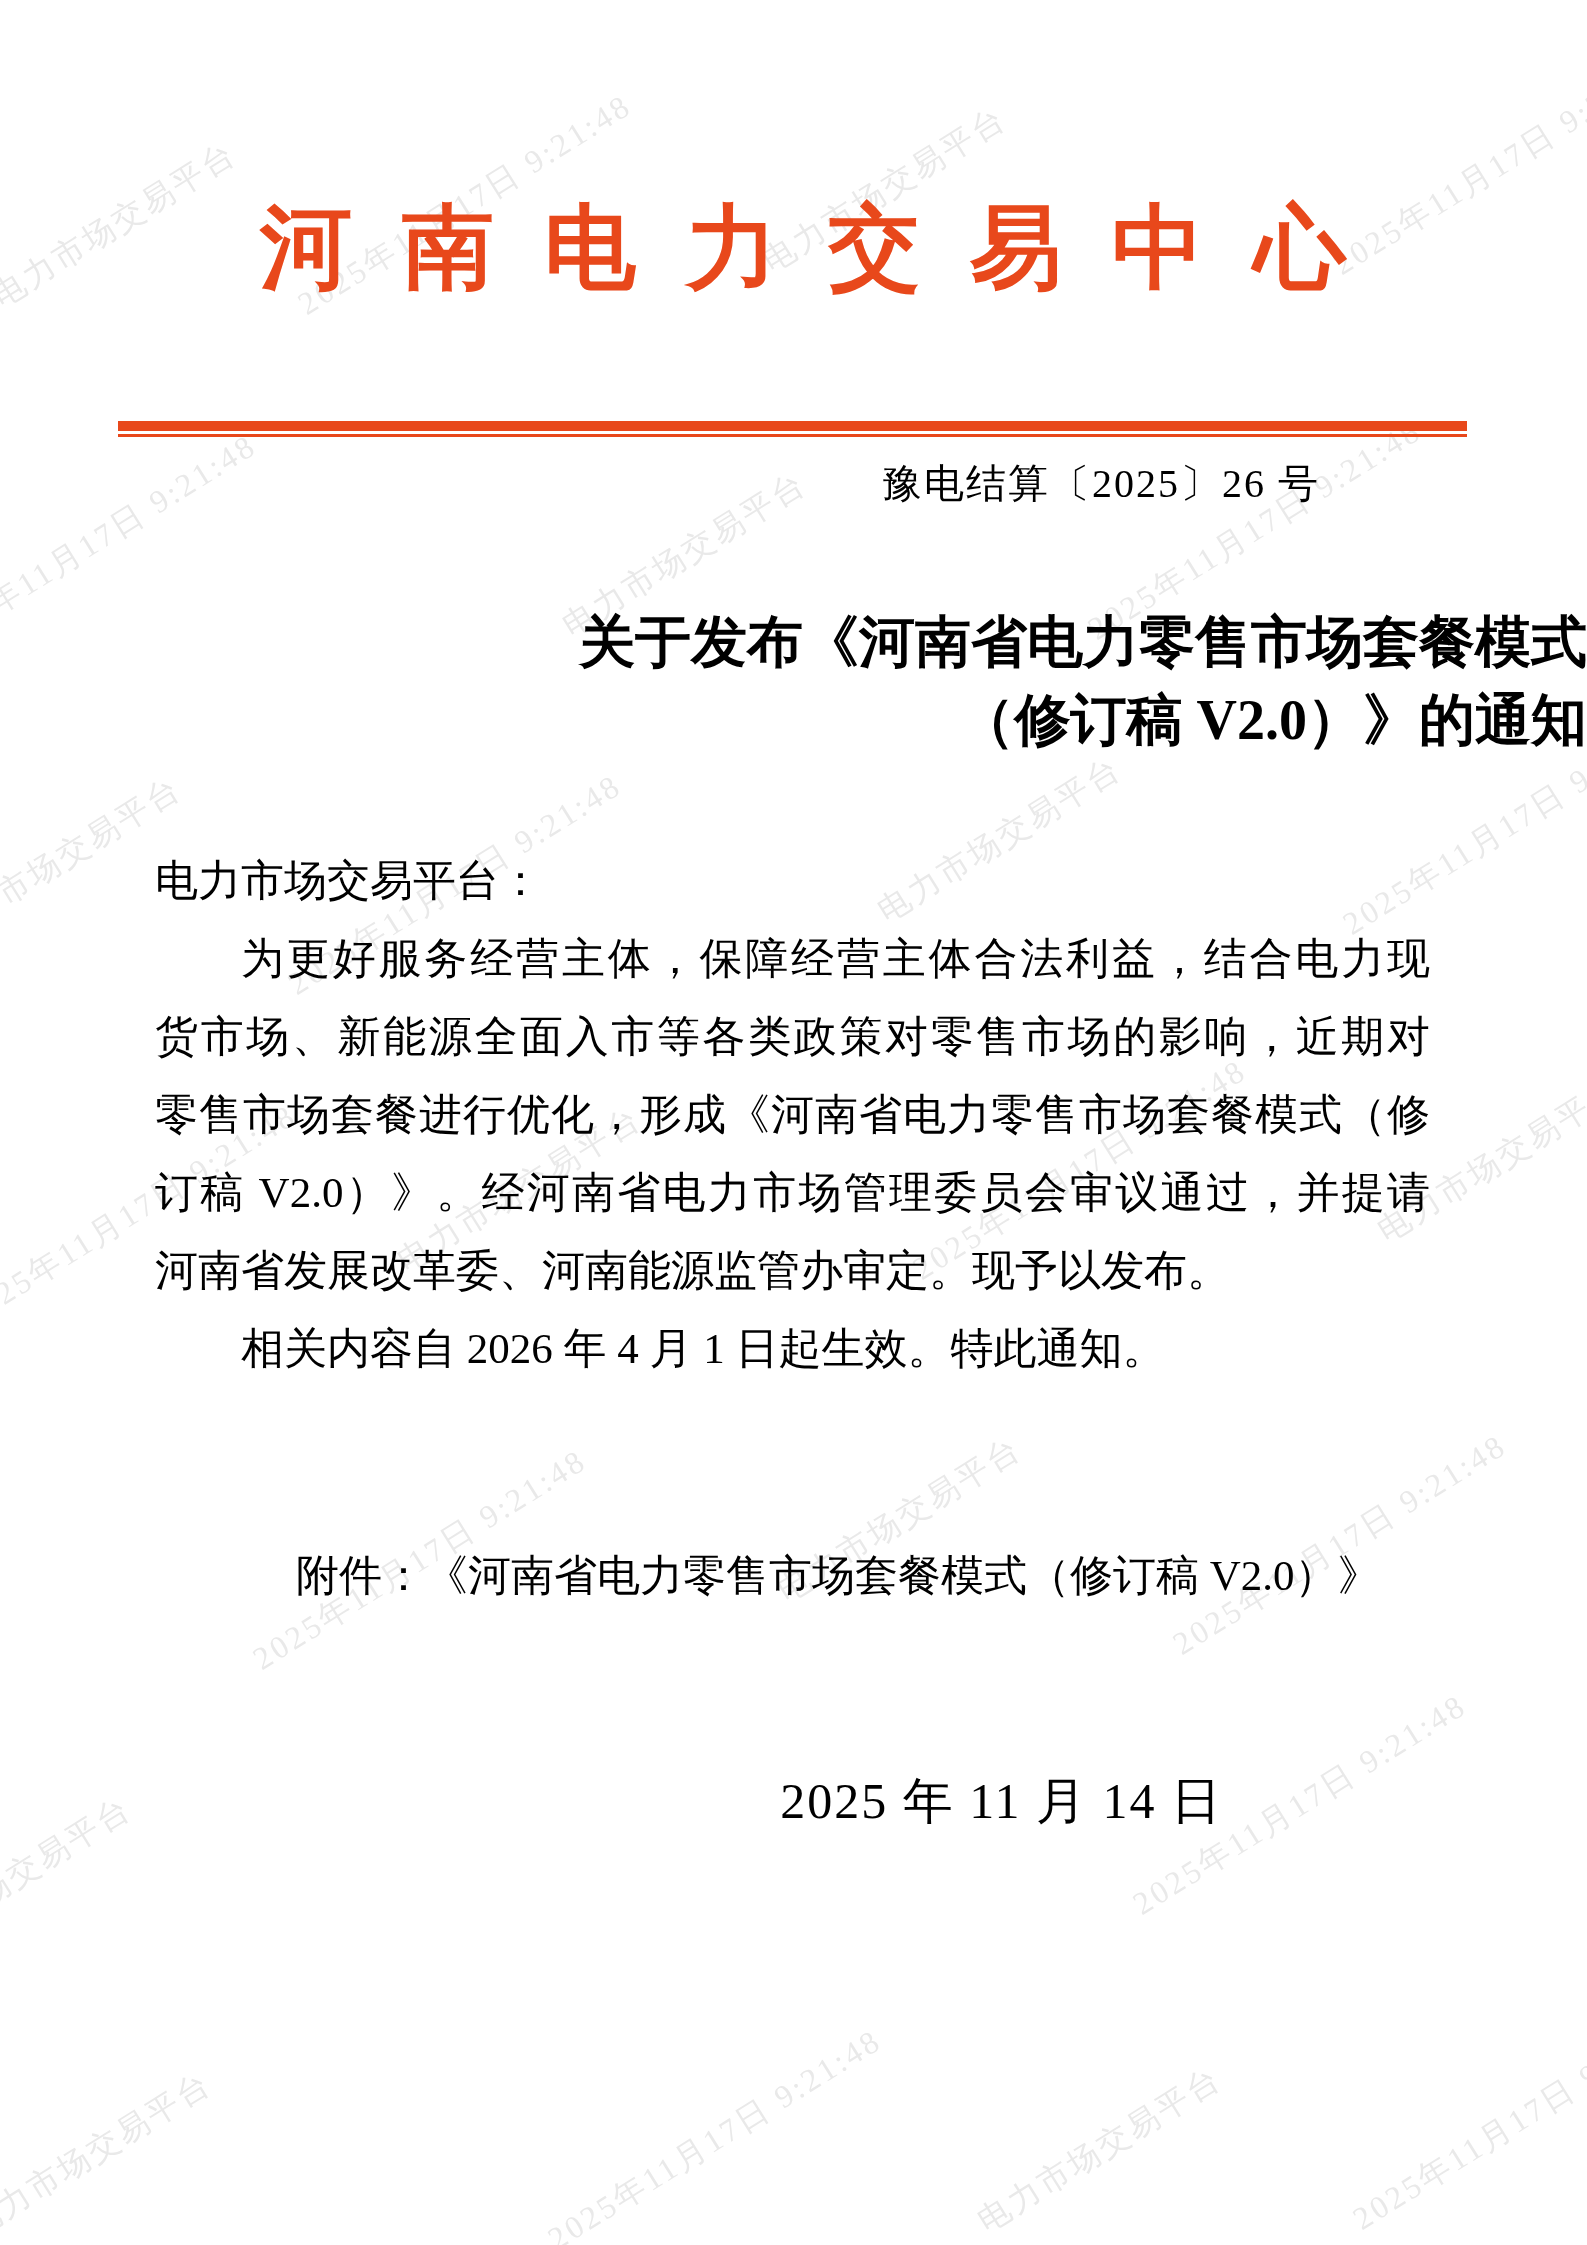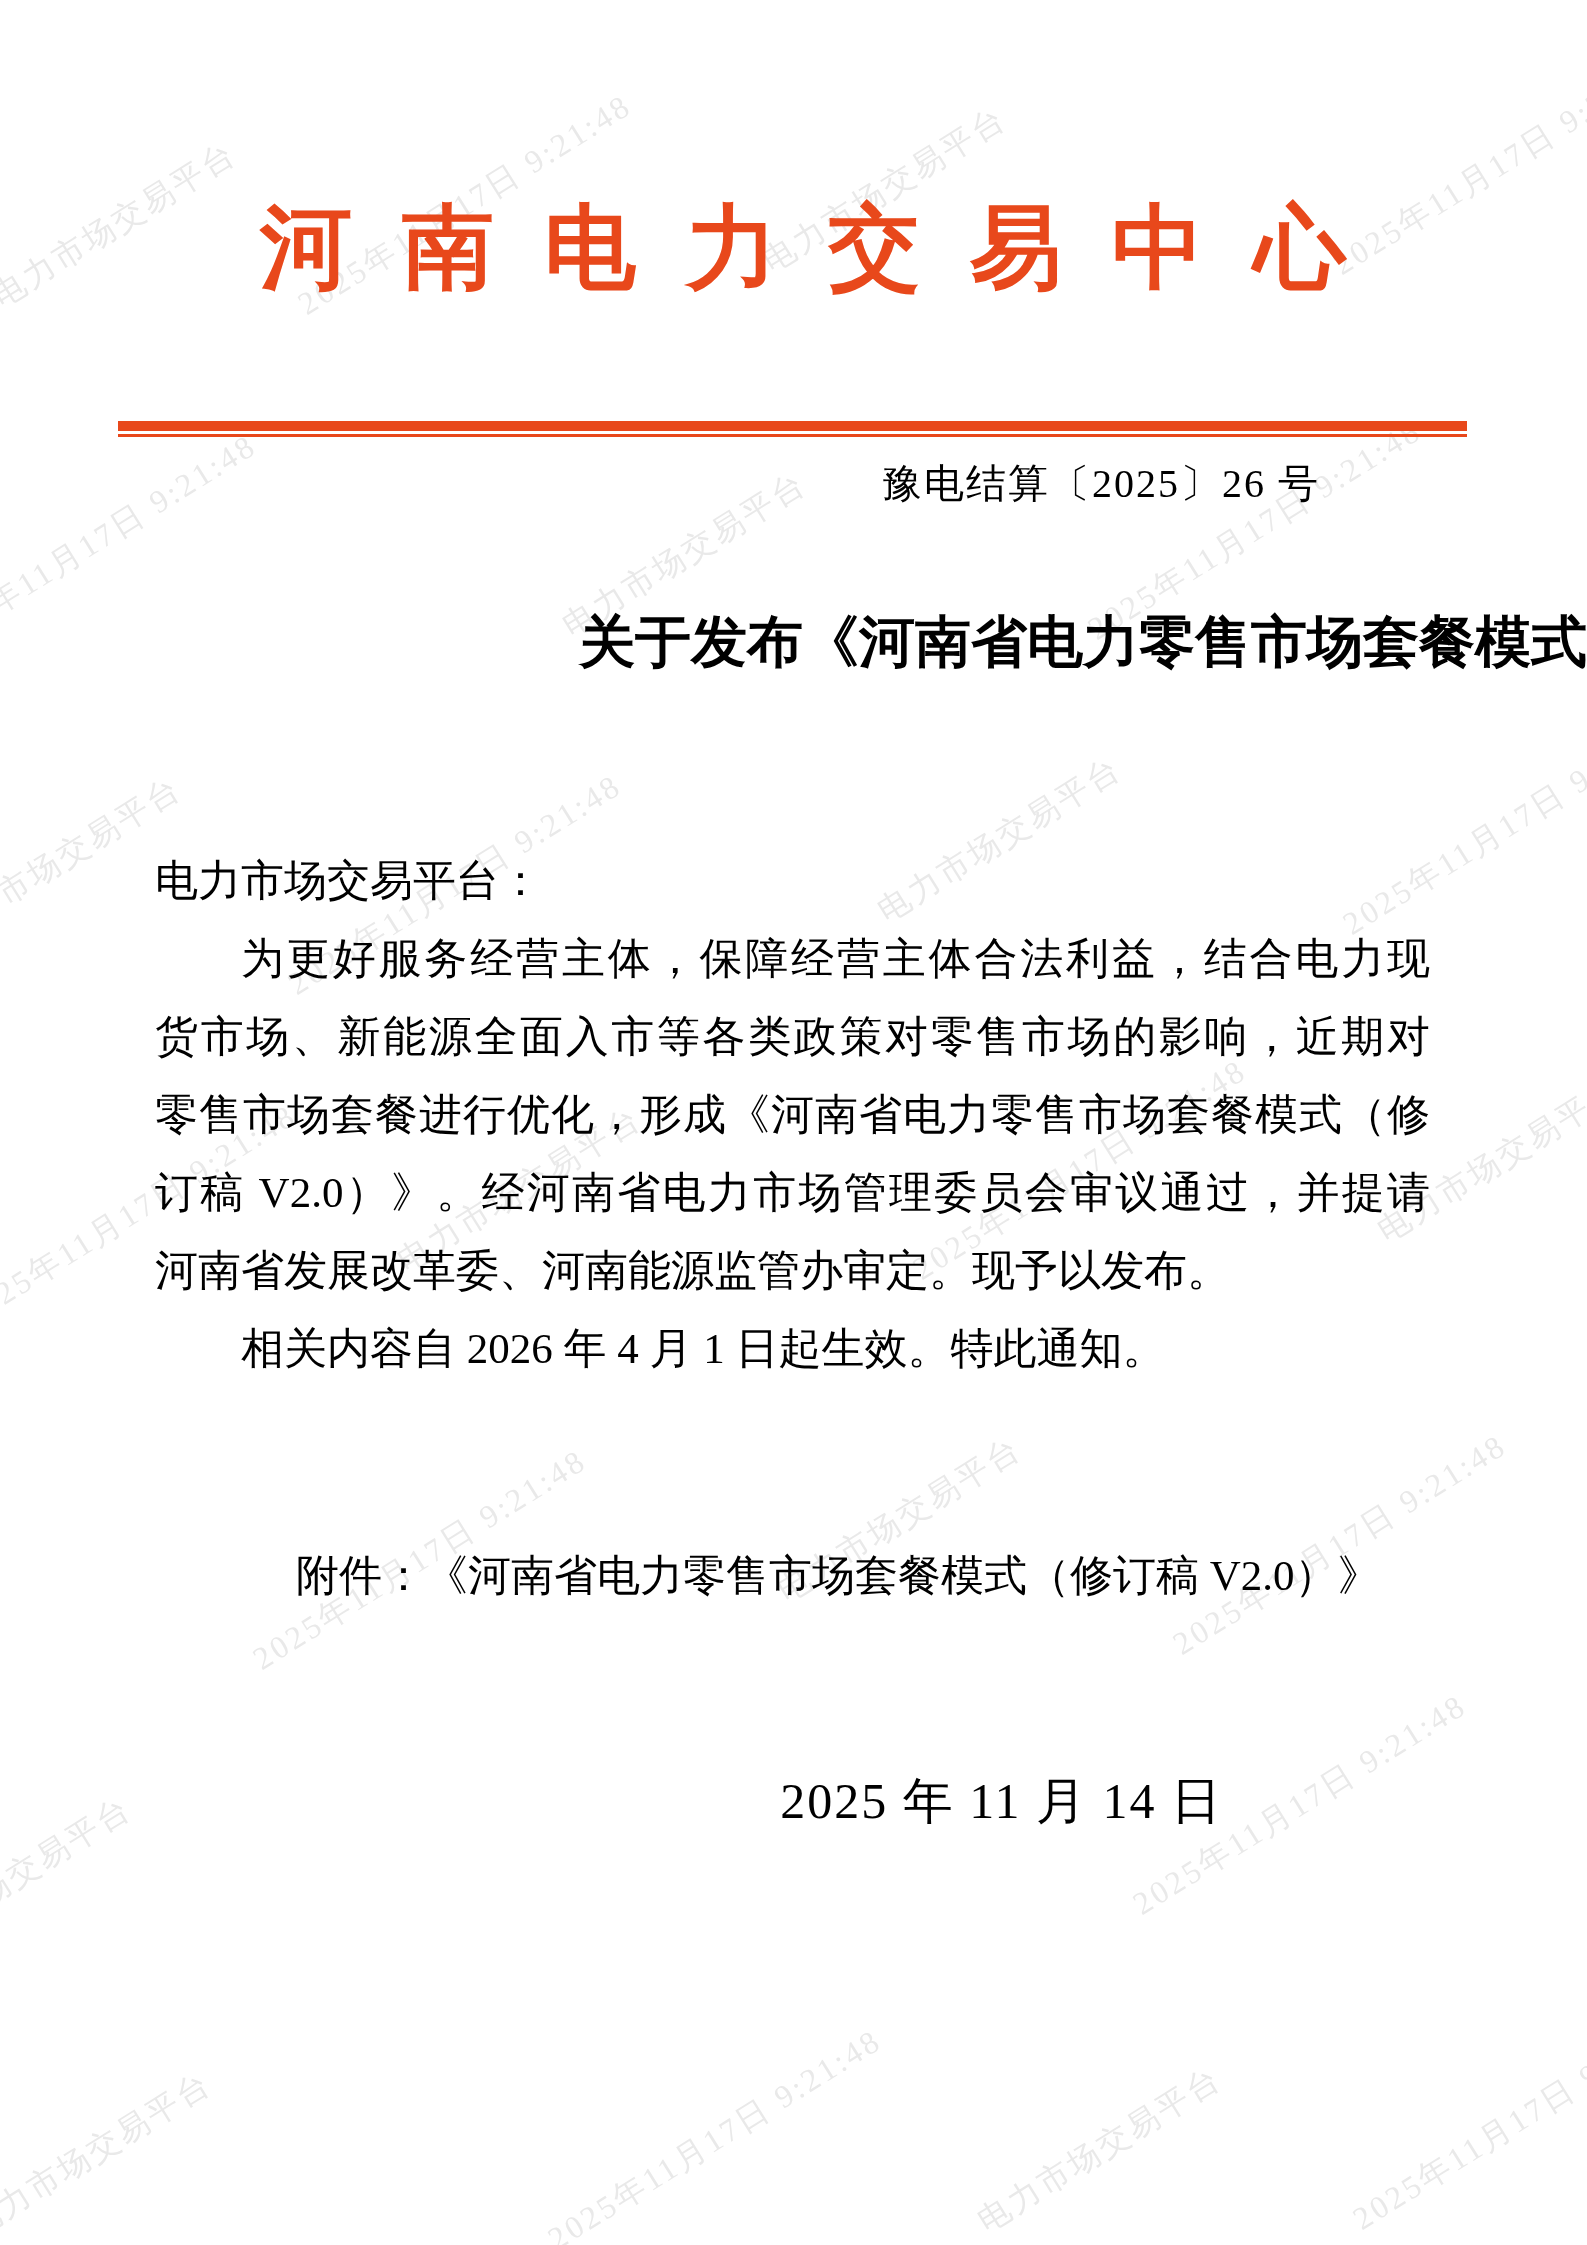--- a/index.html
+++ b/index.html
@@ -143,20 +143,21 @@
     </div>
 
   <div class="org-title">河南电力交易中心</div>
 
   <div class="rule"></div>
 
   <div class="doc-number">豫电结算〔2025〕26 号</div>
 
   <div class="doc-title">
     <div>关于发布《河南省电力零售市场套餐模式</div>
+    <div>（修订稿 V2.0）》的通知</div>
   </div>
 
   <div class="body-block" id="body-block">
       <div class="body-line">电力市场交易平台：</div>
       <div class="body-line jf ind2">为更好服务经营主体，保障经营主体合法利益，结合电力现</div>
       <div class="body-line jf">货市场、新能源全面入市等各类政策对零售市场的影响，近期对</div>
       <div class="body-line jf">零售市场套餐进行优化，形成《河南省电力零售市场套餐模式（修</div>
       <div class="body-line jf">订稿 V2.0）》。经河南省电力市场管理委员会审议通过，并提请</div>
       <div class="body-line">河南省发展改革委、河南能源监管办审定。现予以发布。</div>
       <div class="body-line ind2">相关内容自 2026 年 4 月 1 日起生效。特此通知。</div>

